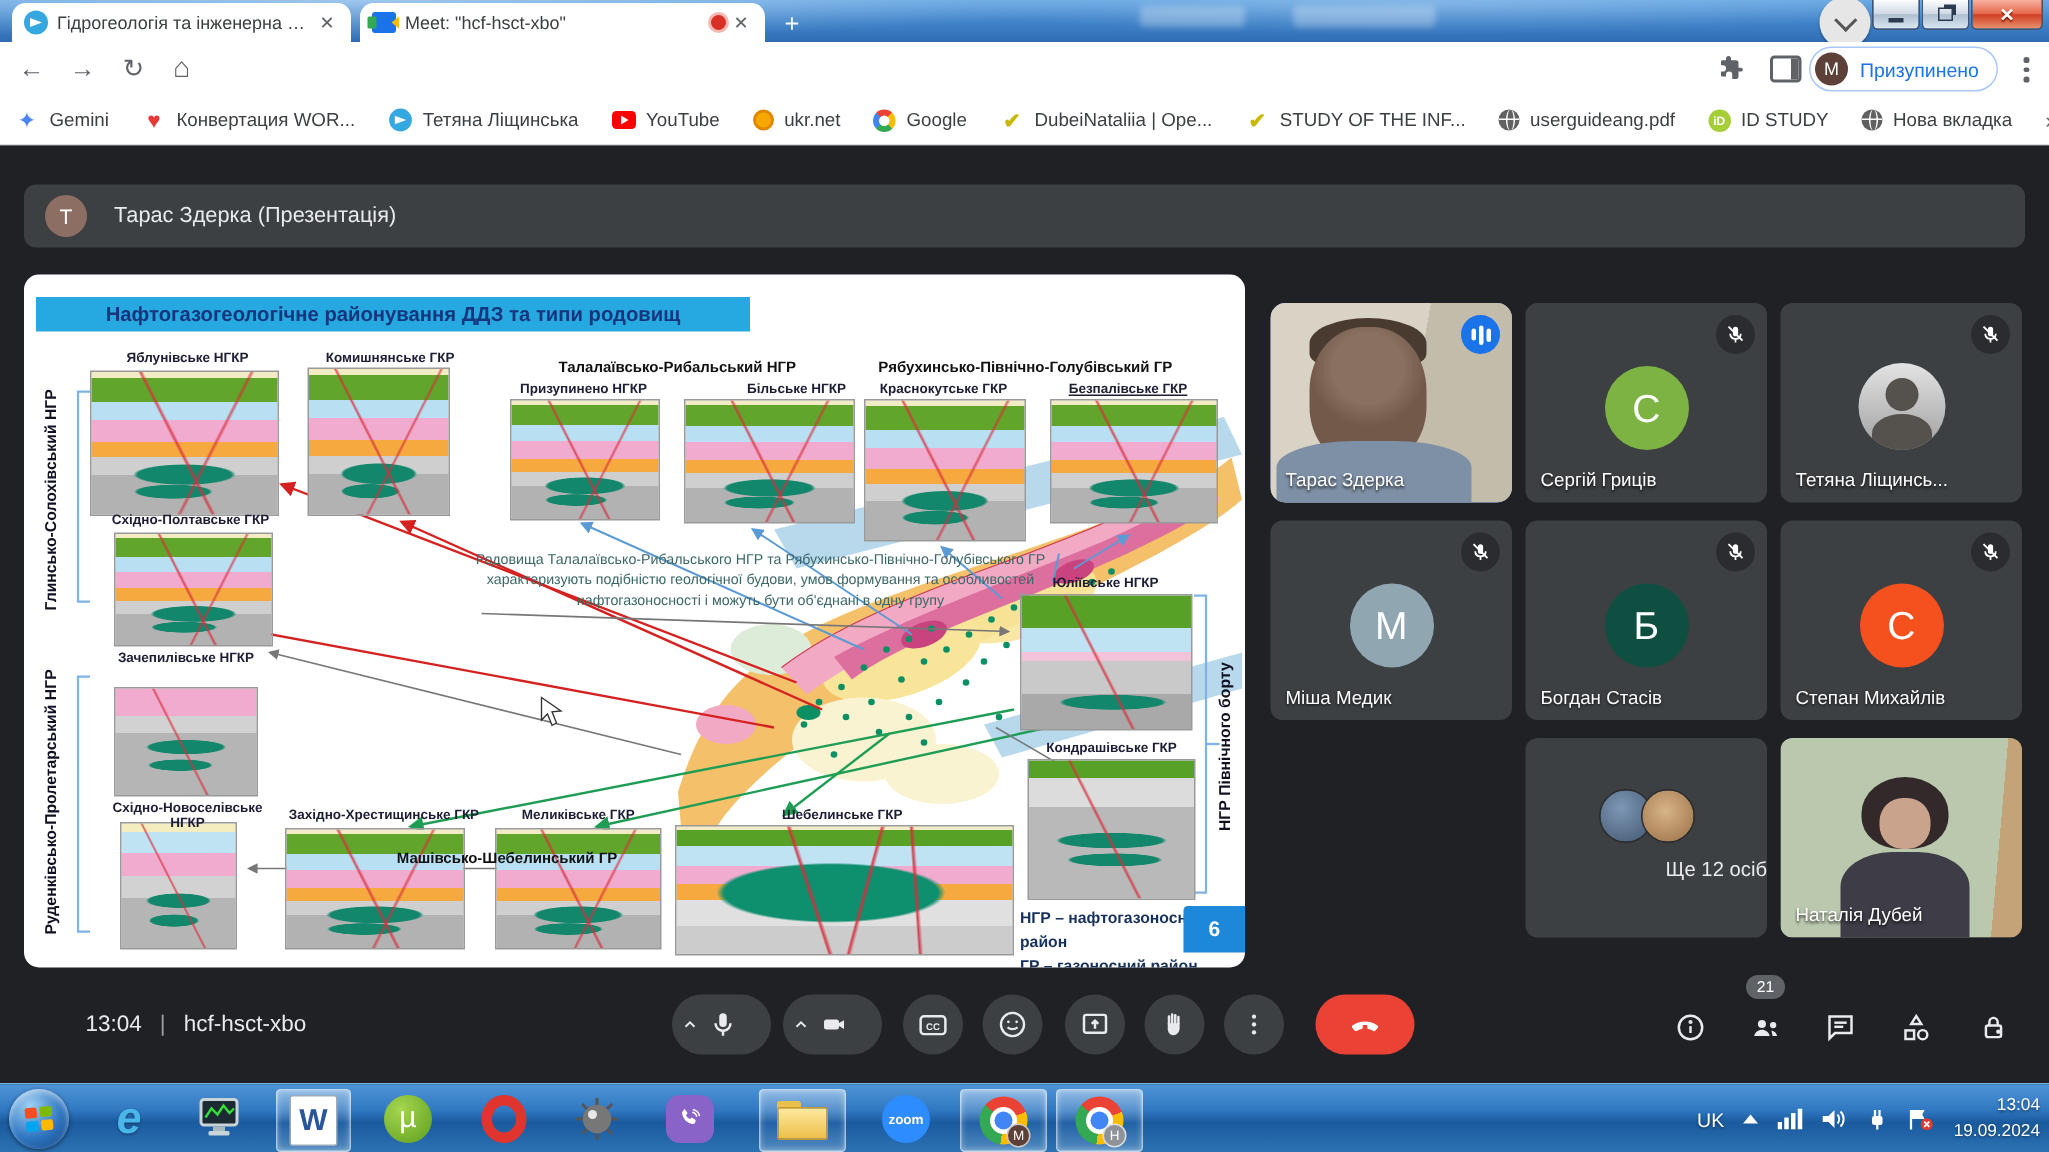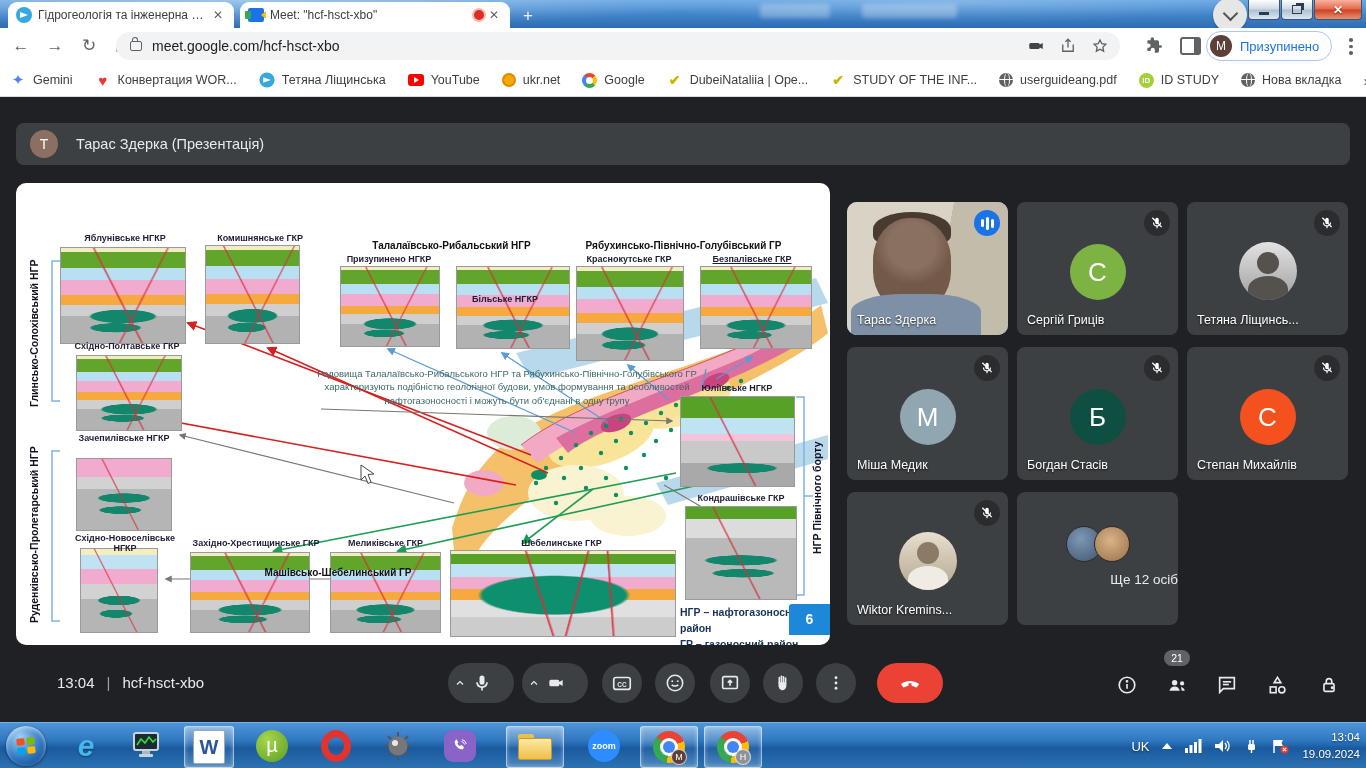--- a/index.html
+++ b/index.html
@@ -235,40 +235,20 @@
     <div class="wbtn close">
         <span class="glyph-x">✕</span>
       </div>
   </div>
 
   <div class="abs toolbar">
     <div class="navico" style="left:8px;">←</div>
     <div class="navico" style="left:42px;">→</div>
     <div class="navico" style="left:76px;">↻</div>
     <div class="navico" style="left:108px;font-size:19px;">⌂</div>
-    <div class="omnibox">
-      <span class="lock"></span>
-      <span class="url">meet.google.com/hcf-hsct-xbo</span>
-      <span class="obico">
-        <svg width="18" height="18" viewBox="0 0 24 24">
-            <path fill="#444" d="M15 8a2 2 0 0 1 2 2v0l4-2v8l-4-2a2 2 0 0 1-2 2H5a2 2 0 0 1-2-2v-4a2 2 0 0 1 2-2h10z"></path>
-          </svg>
-      </span>
-      <span class="obico">
-        <svg width="18" height="18" viewBox="0 0 24 24" fill="none" stroke="#5f6368" stroke-width="1.8">
-            <path d="M5 10v9h14v-9"></path>
-            <path d="M12 3v11M8.5 6.5 12 3l3.5 3.5"></path>
-          </svg>
-      </span>
-      <span class="obico">
-        <svg width="18" height="18" viewBox="0 0 24 24" fill="none" stroke="#5f6368" stroke-width="1.8">
-            <path d="M12 4l2.4 4.9 5.4.8-3.9 3.8.9 5.4L12 16.3 7.2 18.9l.9-5.4L4.2 9.7l5.4-.8z"></path>
-          </svg>
-      </span>
-    </div>
     <div class="puzzle">
       <svg width="20" height="20" viewBox="0 0 24 24" fill="#5f6368">
           <path d="M20 11h-2V7a2 2 0 0 0-2-2h-4V3.5a2 2 0 1 0-4 0V5H5a1 1 0 0 0-1 1v3h1.5a2.5 2.5 0 1 1 0 5H4v3a1 1 0 0 0 1 1h3v-1.5a2.5 2.5 0 1 1 5 0V20h3a2 2 0 0 0 2-2v-4h2a1.5 1.5 0 1 0 0-3z"></path>
         </svg>
     </div>
     <div class="sidepanel"></div>
     <div class="profilepill">
       <span class="avaM">M</span>
       <span class="pillstatus">Призупинено</span>
     </div>
@@ -330,20 +310,21 @@
   </div>
 
   <div class="abs meetbg">
 
     <div class="banner">
       <span class="ava">T</span>
       <span class="t">Тарас Здерка (Презентація)</span>
     </div>
 
     <div class="slide">
+      <div class="sl-title">Нафтогазогеологічне районування ДДЗ та типи родовищ</div>
 
       <svg class="map" width="814" height="462" viewBox="0 0 814 462">
         <defs>
           <marker id="aR" viewBox="0 0 10 10" refX="8" refY="5" markerWidth="6.5" markerHeight="6.5" orient="auto">
               <path d="M0 0L10 5L0 10z" fill="#d62121"></path>
             </marker>
           <marker id="aB" viewBox="0 0 10 10" refX="8" refY="5" markerWidth="6.5" markerHeight="6.5" orient="auto">
               <path d="M0 0L10 5L0 10z" fill="#5b9bd5"></path>
             </marker>
           <marker id="aG" viewBox="0 0 10 10" refX="8" refY="5" markerWidth="6.5" markerHeight="6.5" orient="auto">
@@ -436,21 +417,21 @@
       <div class="seclabel" style="left:44px;top:50px;width:130px;">Яблунівське НГКР</div>
       <div class="xsec" style="left:44px;top:64px;width:126px;height:97px;"></div>
       <div class="seclabel" style="left:182px;top:50px;width:105px;text-align:right;">Комишнянське ГКР</div>
       <div class="xsec" style="left:189px;top:62px;width:95px;height:99px;"></div>
       <div class="seclabel" style="left:56px;top:158px;width:110px;">Східно-Полтавське ГКР</div>
       <div class="xsec" style="left:60px;top:172px;width:106px;height:76px;"></div>
 
       <div class="seclabel sechdr" style="left:328px;top:57px;width:215px;">Талалаївсько-Рибальський НГР</div>
       <div class="seclabel" style="left:320px;top:71px;width:106px;">Призупинено НГКР</div>
       <div class="xsec" style="left:324px;top:83px;width:100px;height:81px;"></div>
-      <div class="seclabel" style="left:430px;top:71px;width:118px;margin-top:40px;">Більське НГКР</div>
+      <div class="seclabel" style="left:456px;top:71px;width:118px;">Більське НГКР</div>
       <div class="xsec" style="left:440px;top:83px;width:114px;height:83px;"></div>
 
       <div class="seclabel sechdr" style="left:555px;top:57px;width:225px;">Рябухинсько-Північно-Голубівський ГР</div>
       <div class="seclabel" style="left:552px;top:71px;width:122px;">Краснокутське ГКР</div>
       <div class="xsec" style="left:560px;top:83px;width:108px;height:95px;"></div>
       <div class="seclabel" style="left:676px;top:71px;width:120px;text-decoration:underline;">Безпалівське ГКР</div>
       <div class="xsec" style="left:684px;top:83px;width:112px;height:83px;"></div>
 
       <div class="seclabel" style="left:662px;top:200px;width:118px;">Юліївське НГКР</div>
       <div class="xsec vjul" style="left:664px;top:213px;width:115px;height:91px;"></div>
@@ -543,41 +524,36 @@
       <div class="mic-off">
         <svg width="14" height="14" viewBox="0 0 24 24" fill="#fff">
             <path d="M12 14a3 3 0 0 0 3-3V6a3 3 0 0 0-6 0v5a3 3 0 0 0 3 3zm5-3a5 5 0 0 1-10 0H5a7 7 0 0 0 6 6.9V21h2v-3.1A7 7 0 0 0 19 11h-2z"></path>
             <line x1="4" y1="3" x2="20" y2="19" stroke="#fff" stroke-width="2.2"></line>
           </svg>
       </div>
       <div class="lav" style="background: rgb(244, 81, 30);">C</div>
       <div class="nm">Степан Михайлів</div>
     </div>
 
-    <div class="tile" style="left:847px;top:395px;">
-      <div class="mic-off">
-        <svg width="14" height="14" viewBox="0 0 24 24" fill="#fff">
-            <path d="M12 14a3 3 0 0 0 3-3V6a3 3 0 0 0-6 0v5a3 3 0 0 0 3 3zm5-3a5 5 0 0 1-10 0H5a7 7 0 0 0 6 6.9V21h2v-3.1A7 7 0 0 0 19 11h-2z"></path>
-            <line x1="4" y1="3" x2="20" y2="19" stroke="#fff" stroke-width="2.2"></line>
-          </svg>
-      </div>
-      <div class="pav" style="background:linear-gradient(180deg,#e8dfce,#b3a68e);">
-        <span class="ph" style="background:#8a7a66;"></span>
-          <span class="pb" style="background:#f0ece4;"></span>
-      </div>
-      <div class="nm">Wiktor Kremins...</div>
-    </div>
     <div class="tile" style="left:1017px;top:395px;">
       <div class="morewrap">
         <div class="morecircles">
           <span class="mc mc1"></span>
             <span class="mc mc2"></span>
         </div>
         <div class="moretxt">Ще 12 осіб</div>
       </div>
+    </div>
+    <div class="tile" style="left:1187px;top:395px;">
+      <div class="vid-nat">
+        <div class="nt-hair"></div>
+          <div class="nt-face"></div>
+          <div class="nt-body"></div>
+      </div>
+      <div class="nm">Наталія Дубей</div>
     </div>
 
     <div class="meetctrl">
       <div class="ctime">
         <span>13:04</span>
         <span class="sep">|</span>
         <span>hcf-hsct-xbo</span>
       </div>
 
       <div class="cpill" style="left:448px;width:66px;">

